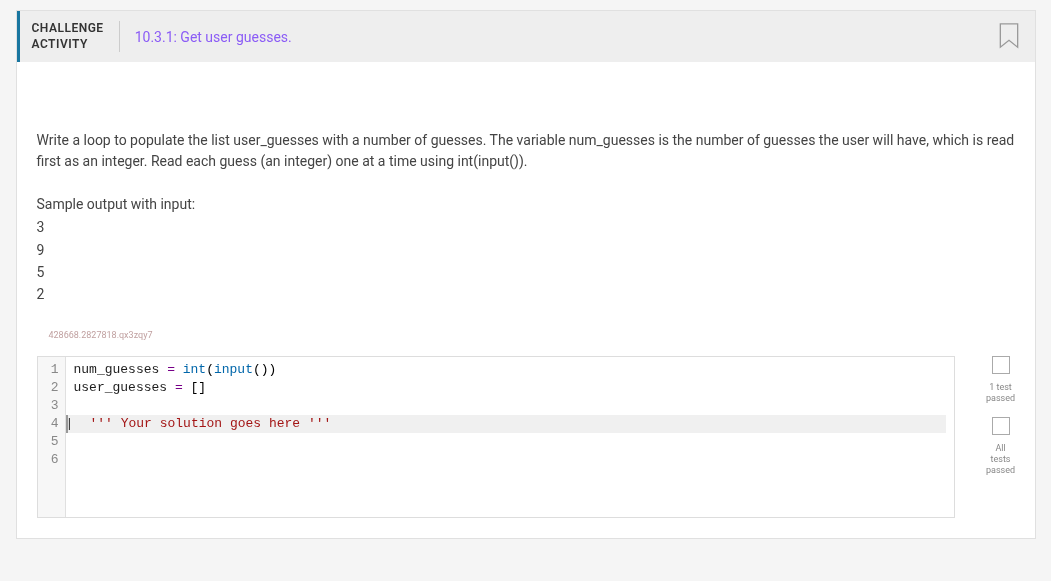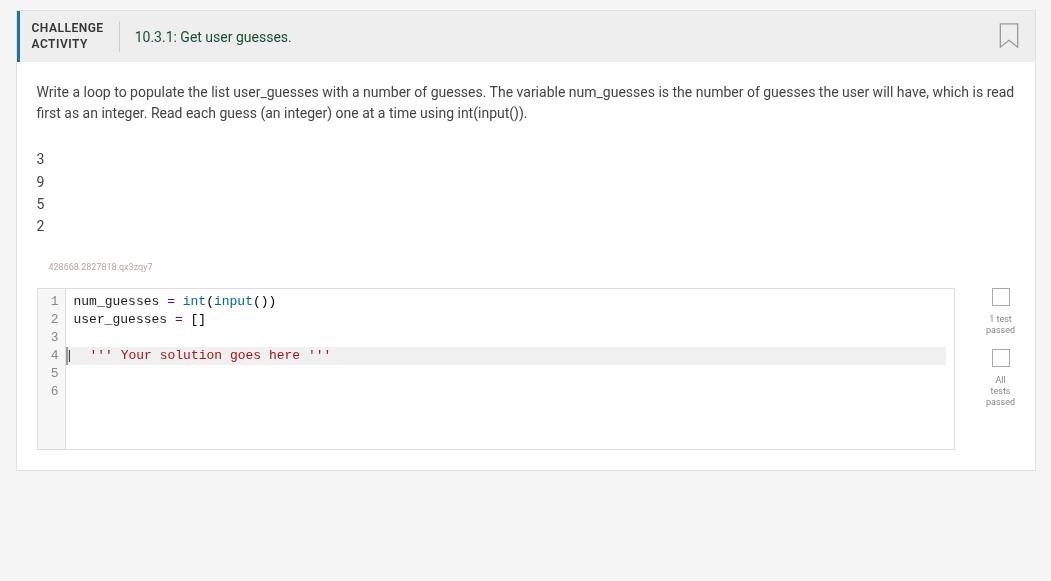--- a/index.html
+++ b/index.html
@@ -31,28 +31,29 @@
       font-weight: 600;
       letter-spacing: 0.5px;
       color: #333;
       line-height: 1.3;
       border-right: 1px solid #ccc;
       padding-right: 15px;
       margin-right: 15px;
     }
     .activity-title {
       font-size: 14px;
-      color: #14532d;
+      color: #8b5cf6;
     }
     .bookmark-outline {
       width: 22px;
       height: 26px;
     }
     .content {
       padding: 20px 20px 10px 20px;
+      margin-top: 48px;
     }
     .description {
       font-size: 14px;
       color: #444;
       line-height: 1.5;
       margin-bottom: 24px;
     }
     .sample-label {
       font-size: 14px;
       color: #444;
@@ -169,20 +170,21 @@
     </div>
     <div class="activity-title">10.3.1: Get user guesses.</div>
     <svg class="bookmark-outline" style="position:absolute; right:15px; top:12px;" viewBox="0 0 24 30">
       <path d="M2 1 L22 1 L22 28 L12 20 L2 28 Z" fill="none" stroke="#999" stroke-width="1.5"></path>
     </svg>
   </div>
 
   <div class="content">
     <div class="description">Write a loop to populate the list user_guesses with a number of guesses. The variable num_guesses is the number of guesses the user will have, which is read first as an integer. Read each guess (an integer) one at a time using int(input()).</div>
 
+    <div class="sample-label">Sample output with input:</div>
     <div class="sample-values">
       <div>3</div>
       <div>9</div>
       <div>5</div>
       <div>2</div>
     </div>
 
 
     <div class="hash">428668.2827818.qx3zqy7</div>
   </div>

